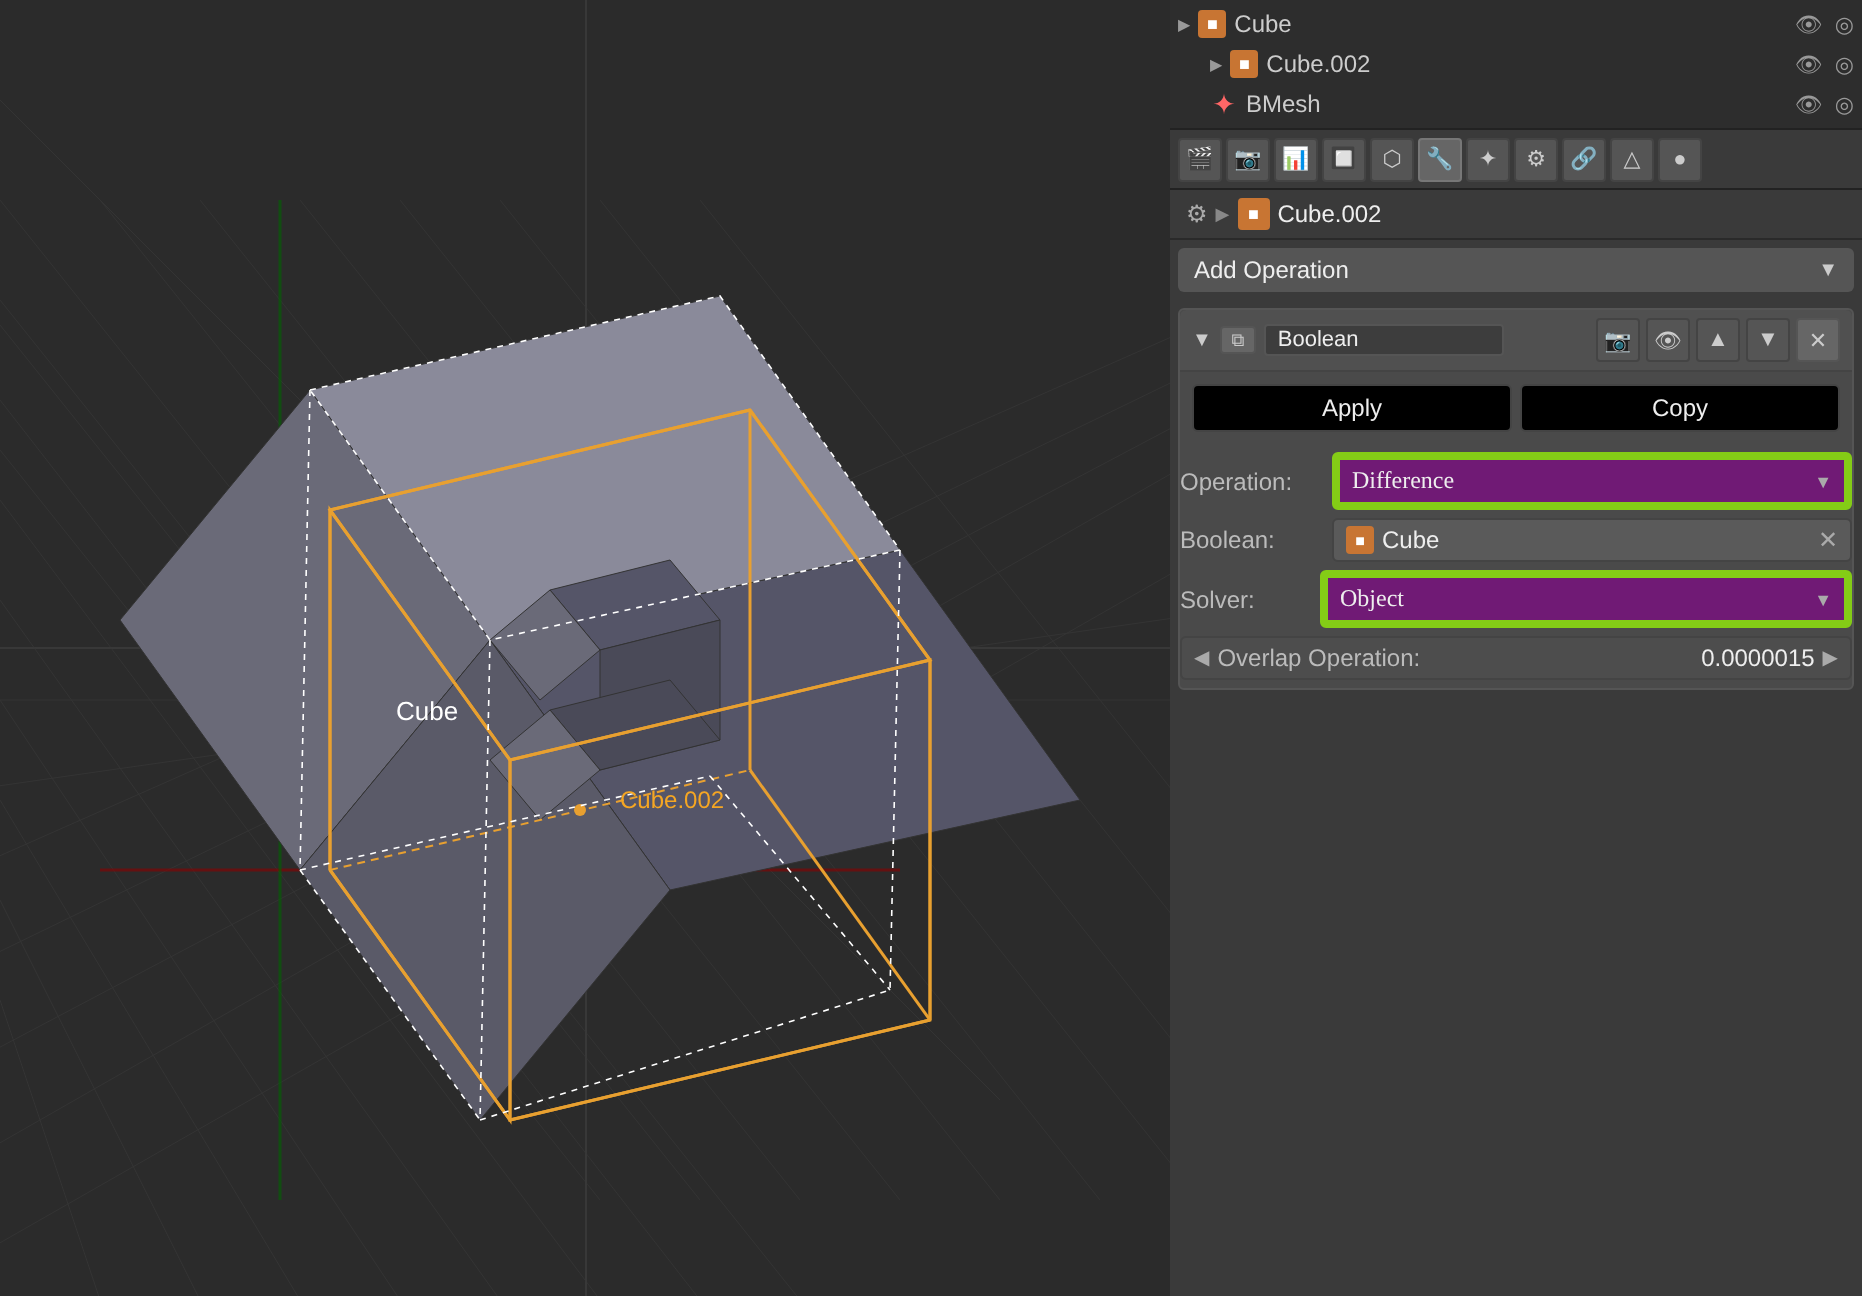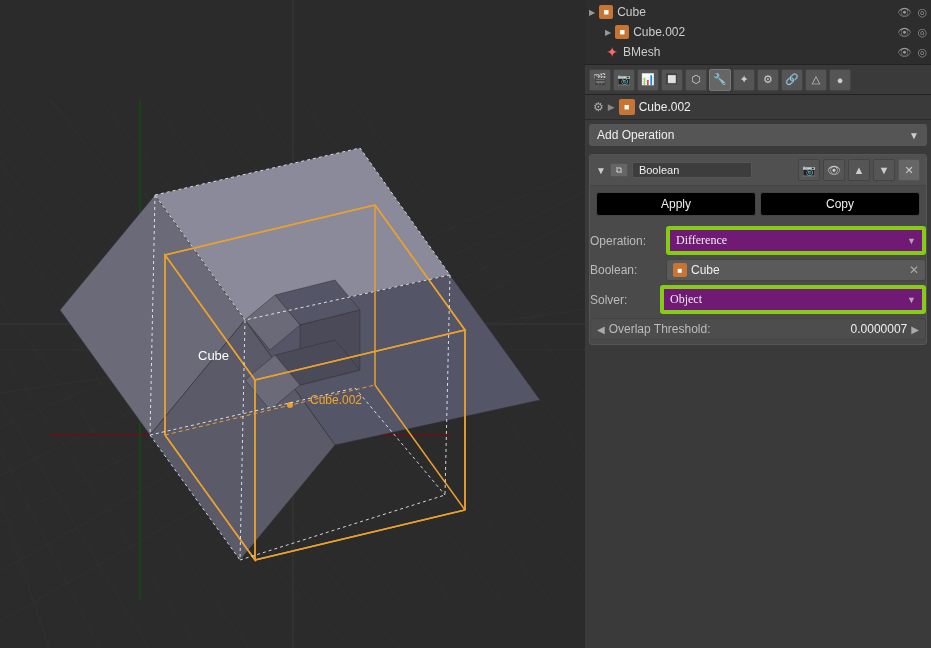--- a/index.html
+++ b/index.html
@@ -490,20 +490,20 @@
       <div class="solver-row field-row">
         <span class="field-label">Solver:</span>
         <div class="field-dropdown">
           <span>Object</span>
           <span class="field-dropdown-arrow">▼</span>
         </div>
       </div>
 
       <div class="threshold-row">
         <span style="color:#aaa; font-size:10px;">◀</span>
-        <span class="threshold-label">Overlap Threshold:</span>
-        <span class="threshold-value">0.0000007</span>
+        <span class="threshold-label">Overlap Operation:</span>
+        <span class="threshold-value">0.0000015</span>
         <span style="color:#aaa; font-size:10px;">▶</span>
       </div>
     </div>
   </div>
 
 </div>
 
 </body></html>

